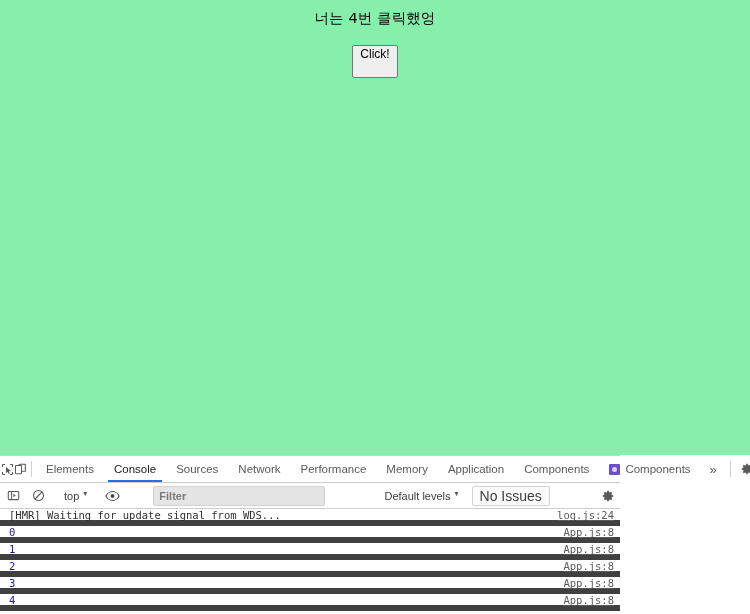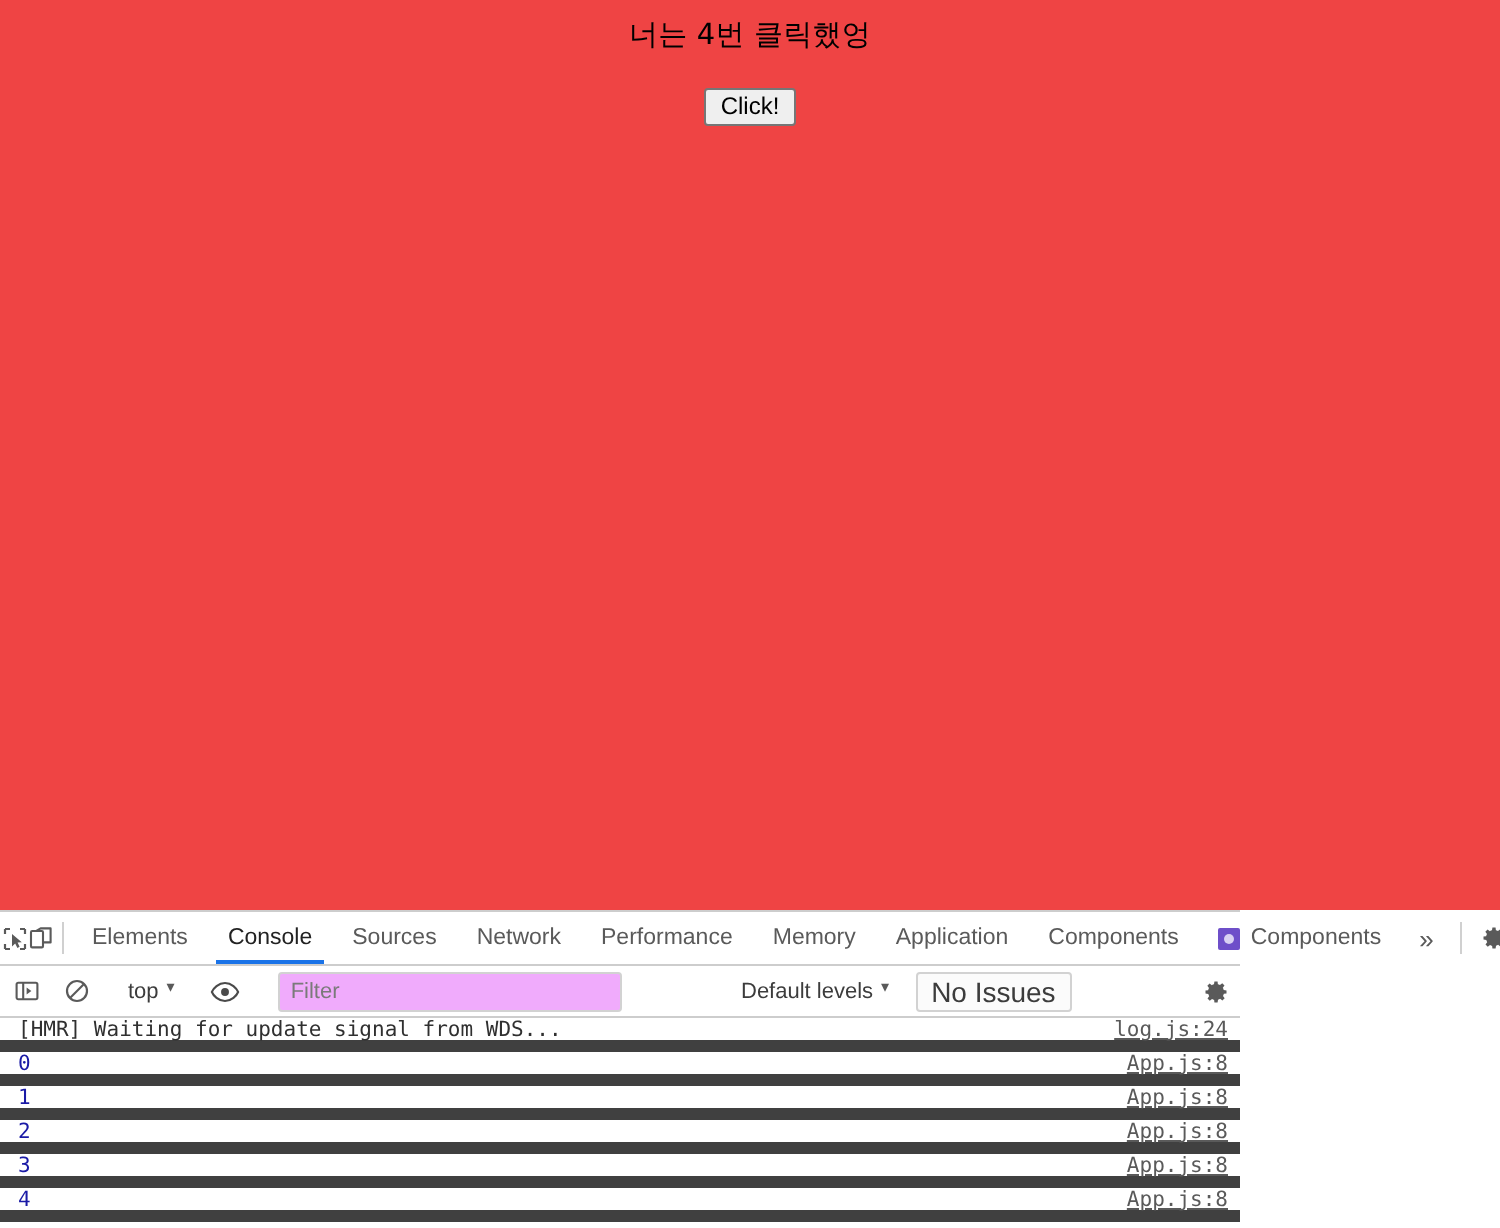--- a/index.html
+++ b/index.html
@@ -15,21 +15,21 @@
     position: relative;
   }
 
   
   #page-viewport {
     position: absolute;
     left: 0;
     top: 0;
     width: 750px;
     height: 455px;
-    background: #ef4444;
+    background: #86efac;
     overflow: hidden;
   }
   .page-inner {
     padding-top: 9px;
     text-align: center;
   }
   #counter-text {
     font-family: "DejaVu Sans", "Liberation Sans", sans-serif;
     font-size: 14.5px;
     color: #000000;
@@ -38,21 +38,21 @@
     font-weight: 400;
     letter-spacing: 0.1px;
   }
   #click-button {
     font-family: "Liberation Sans", sans-serif;
     font-size: 12px;
     color: #000000;
     background: #efefef;
     border: 1px solid #767676;
     border-radius: 2px;
-    padding: 1px 7px 2px 7px;
+    padding: 1px 7px 16px 7px;
     line-height: 14px;
     cursor: default;
   }
 
   
   #devtools {
     position: absolute;
     left: 0;
     top: 455px;
     width: 620px;
@@ -160,29 +160,30 @@
     white-space: nowrap;
   }
   .caret {
     font-size: 8px;
     color: #5a5a5a;
     line-height: 1;
   }
   #filter-input {
     flex: 0 0 160px;
     height: 16px;
-    margin: 0 5px;
+    margin: 0 19px;
     font-size: 11px;
     font-family: "Liberation Sans", sans-serif;
     color: #222;
     border: 1px solid #d2d2d2;
     border-radius: 2px;
     padding: 1px 5px;
-    background: #f0abfc;
+    background: #e5e5e5;
     outline: none;
+    font-weight: bold;
   }
   #filter-input::placeholder { color: #7a7a7a; }
   .ct-spacer-mid { flex: 1 1 auto; }
   #no-issues-btn {
     font-size: 14px;
     color: #3c3c3c;
     border: 1px solid #d2d2d2;
     border-radius: 2px;
     padding: 1px 7px;
     background: #fbfbfb;

